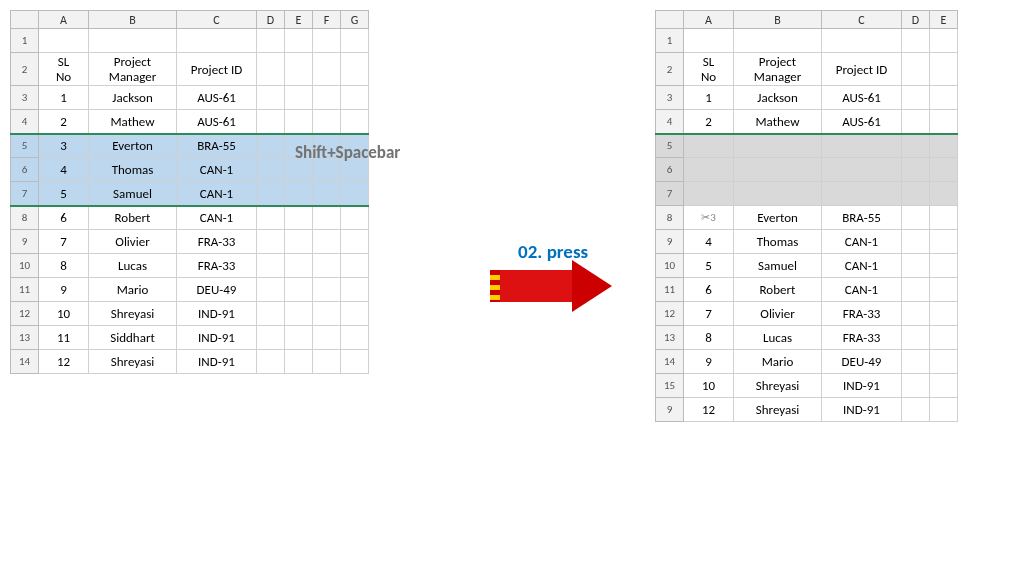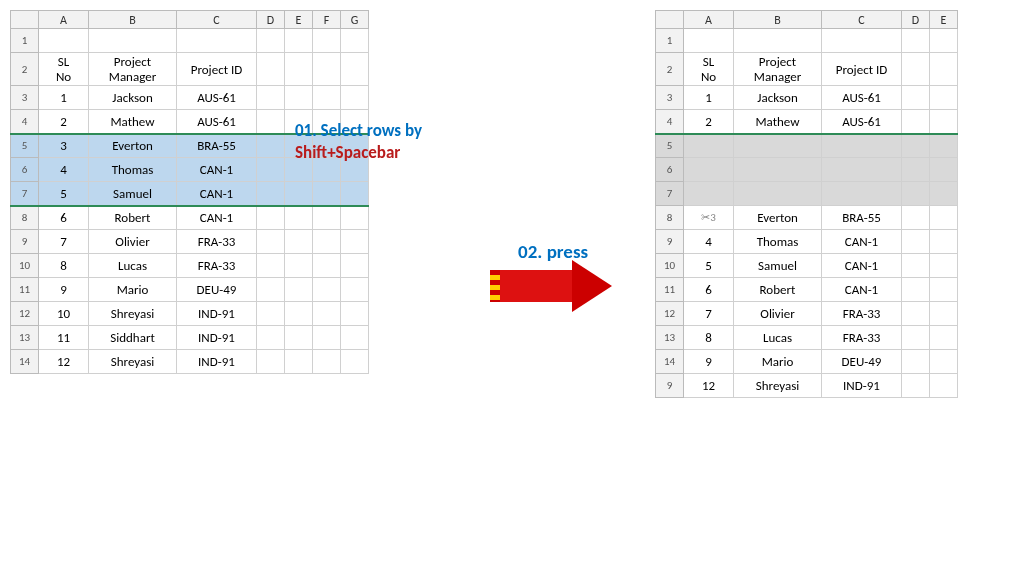--- a/index.html
+++ b/index.html
@@ -315,22 +315,22 @@
         <td class="data-cell"></td>
         <td class="data-cell"></td>
         <td class="data-cell"></td>
       </tr>
     </tbody>
       </table>
   </div>
 
   <div class="annotations">
     <div class="step1-text">
-      <span style="color:#0070c0;font-size:17px;font-weight:bold;">01. Select rows by</span><br>
-      <span style="color:#b91c1c;font-size:17px;font-weight:bold;">Shift+Spacebar</span>
+      <br>
+      <span style="color:#737373;font-size:17px;font-weight:bold;">Shift+Spacebar</span>
     </div>
   </div>
 
   <div style="position:absolute;left:518px;top:240px;">
     <div style="font-size:19px;font-weight:bold;color:#0070c0;line-height:1.3;">
       <span>02. press</span><br>
       <span style="color:#f07800;">Ctrl+ +</span>
     </div>
   </div>
 
@@ -480,20 +480,28 @@
 
       <tr class="sheet-row">
         <td class="row-num">14</td>
         <td class="data-cell">9</td>
         <td class="data-cell">Mario</td>
         <td class="data-cell">DEU-49</td>
         <td class="data-cell"></td>
         <td class="data-cell"></td>
       </tr>
 
+      <tr class="sheet-row">
+        <td class="row-num">15</td>
+        <td class="data-cell">10</td>
+        <td class="data-cell">Shreyasi</td>
+        <td class="data-cell">IND-91</td>
+        <td class="data-cell"></td>
+        <td class="data-cell"></td>
+      </tr>
 
 
       <tr class="sheet-row">
         <td class="row-num">9</td>
         <td class="data-cell">12</td>
         <td class="data-cell">Shreyasi</td>
         <td class="data-cell">IND-91</td>
         <td class="data-cell"></td>
         <td class="data-cell"></td>
       </tr>

